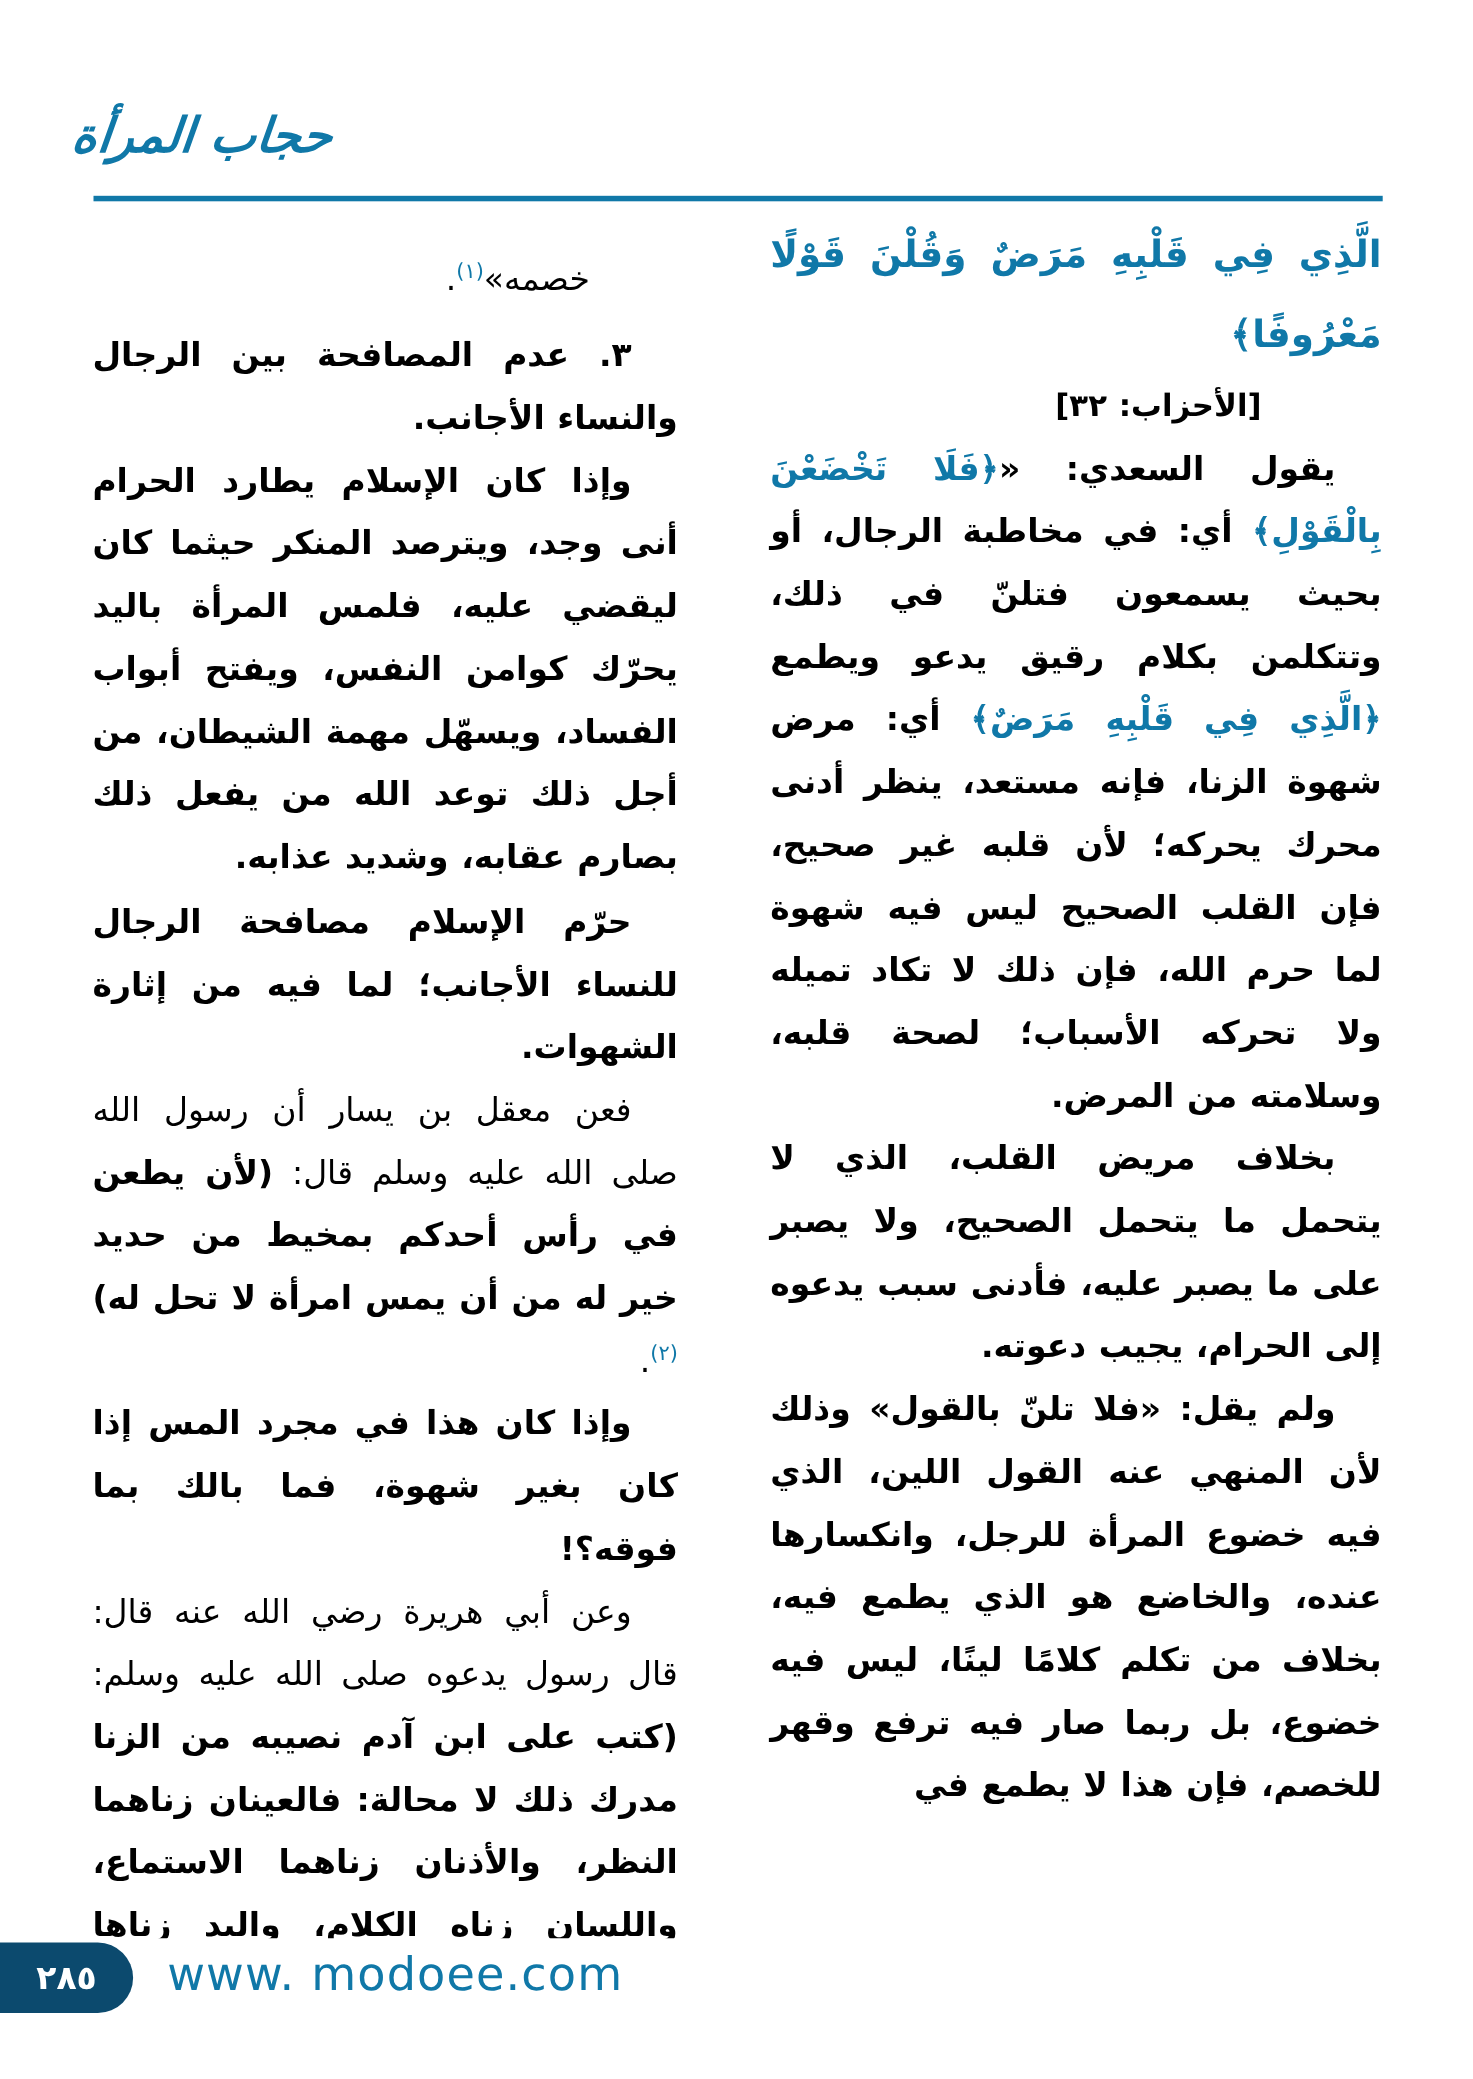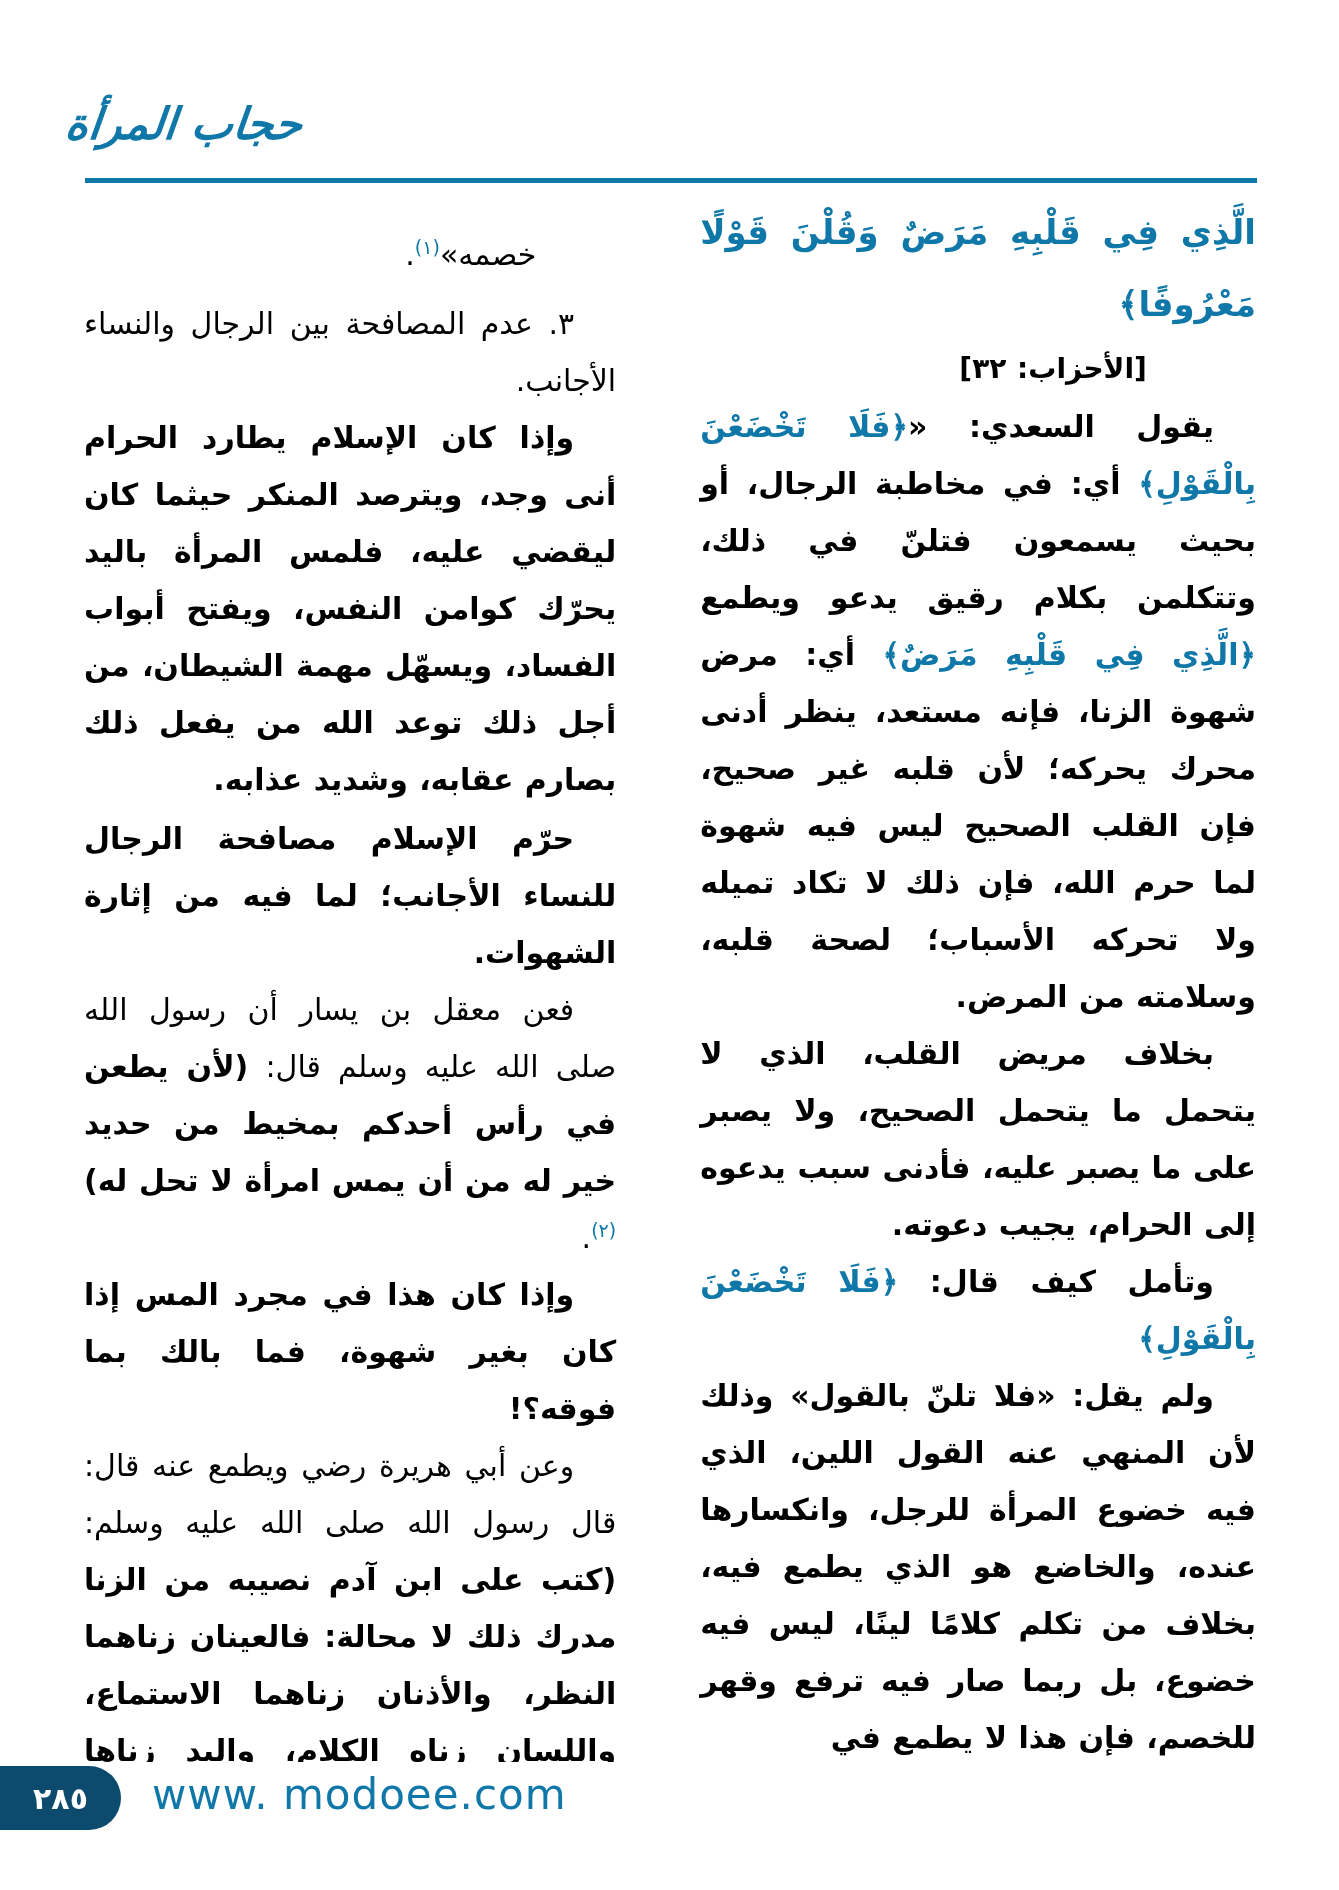--- a/index.html
+++ b/index.html
@@ -45,21 +45,21 @@
   .b{font-weight:bold;}
   .n{font-weight:normal;}
   .fn-sup{
     color:#1078a8;font-size:19px;vertical-align:super;line-height:0;
     font-weight:normal;
   }
   .opening{
     font-size:30px;line-height:57px;text-align:right;text-indent:80px;
     font-weight:normal;
   }
-  .heading{font-weight:normal;margin-top:12px;}
+  .heading{font-weight:bold;margin-top:12px;}
   .spaced{margin-top:2px;}
   
   .page-badge{
     position:absolute;left:0;top:1766px;width:121px;height:64px;
     background:#0c4a6e;border-radius:0 36px 36px 0;
     display:flex;align-items:center;justify-content:center;
     color:#ffffff;font-size:30px;font-weight:bold;
   }
   .site-url{
     position:absolute;left:152px;top:1770px;
@@ -72,32 +72,31 @@
 <div class="logo">حجاب المرأة</div>
 <div class="header-rule"></div>
 
 <div class="columns">
 
   <div class="col col-right">
     <p class="verse">الَّذِي فِي قَلْبِهِ مَرَضٌ وَقُلْنَ قَوْلًا مَعْرُوفًا﴾</p>
     <p class="para verse-ref">[الأحزاب: ٣٢]</p>
     <p class="para"><span>يقول السعدي: «</span><span class="q">﴿فَلَا تَخْضَعْنَ بِالْقَوْلِ﴾</span><span> أي: في مخاطبة الرجال، أو بحيث يسمعون فتلنّ في ذلك، وتتكلمن بكلام رقيق يدعو ويطمع </span><span class="q">﴿الَّذِي فِي قَلْبِهِ مَرَضٌ﴾</span><span> أي: مرض شهوة الزنا، فإنه مستعد، ينظر أدنى محرك يحركه؛ لأن قلبه غير صحيح، فإن القلب الصحيح ليس فيه شهوة لما حرم الله، فإن ذلك لا تكاد تميله ولا تحركه الأسباب؛ لصحة قلبه، وسلامته من المرض.</span></p>
     <p class="para">بخلاف مريض القلب، الذي لا يتحمل ما يتحمل الصحيح، ولا يصبر على ما يصبر عليه، فأدنى سبب يدعوه إلى الحرام، يجيب دعوته.</p>
-    <p class="para"><span>وتأمل كيف قال: </span><span class="q">﴿فَلَا تَخْضَعْنَ بِالْقَوْلِ﴾</span></p>
     <p class="para">ولم يقل: «فلا تلنّ بالقول» وذلك لأن المنهي عنه القول اللين، الذي فيه خضوع المرأة للرجل، وانكسارها عنده، والخاضع هو الذي يطمع فيه، بخلاف من تكلم كلامًا لينًا، ليس فيه خضوع، بل ربما صار فيه ترفع وقهر للخصم، فإن هذا لا يطمع في</p>
   </div>
 
   <div class="col col-left">
     <p class="opening"><span>خصمه»</span><span class="fn-sup">(١)</span><span>.</span></p>
     <p class="para heading">٣. عدم المصافحة بين الرجال والنساء الأجانب.</p>
     <p class="para b">وإذا كان الإسلام يطارد الحرام أنى وجد، ويترصد المنكر حيثما كان ليقضي عليه، فلمس المرأة باليد يحرّك كوامن النفس، ويفتح أبواب الفساد، ويسهّل مهمة الشيطان، من أجل ذلك توعد الله من يفعل ذلك بصارم عقابه، وشديد عذابه.</p>
     <p class="para b spaced">حرّم الإسلام مصافحة الرجال للنساء الأجانب؛ لما فيه من إثارة الشهوات.</p>
     <p class="para n"><span>فعن معقل بن يسار أن رسول الله صلى الله عليه وسلم قال: </span><span class="b">(لأن يطعن في رأس أحدكم بمخيط من حديد خير له من أن يمس امرأة لا تحل له)</span><span class="fn-sup">(٢)</span><span>.</span></p>
     <p class="para b">وإذا كان هذا في مجرد المس إذا كان بغير شهوة، فما بالك بما فوقه؟!</p>
-    <p class="para n"><span>وعن أبي هريرة رضي ويطمع عنه قال: قال رسول الله صلى الله عليه وسلم: </span><span class="b">(كتب على ابن آدم نصيبه من الزنا مدرك ذلك لا محالة: فالعينان زناهما النظر، والأذنان زناهما الاستماع، واللسان زناه الكلام، واليد زناها البطش، والرجل زناها الخطا،</span></p>
+    <p class="para n"><span>وعن أبي هريرة رضي الله عنه قال: قال رسول يدعوه صلى الله عليه وسلم: </span><span class="b">(كتب على ابن آدم نصيبه من الزنا مدرك ذلك لا محالة: فالعينان زناهما النظر، والأذنان زناهما الاستماع، واللسان زناه الكلام، واليد زناها البطش، والرجل زناها الخطا،</span></p>
 
   </div>
 
 </div>
 
 <div class="page-badge">
   <span>٢٨٥</span>
 </div>
 <div class="site-url">www. modoee.com</div>
 

